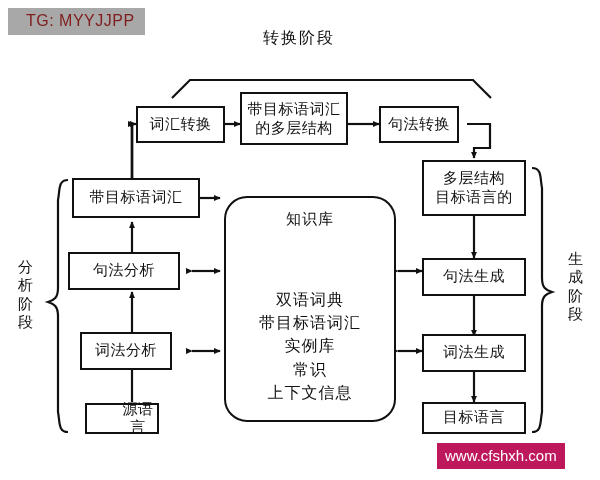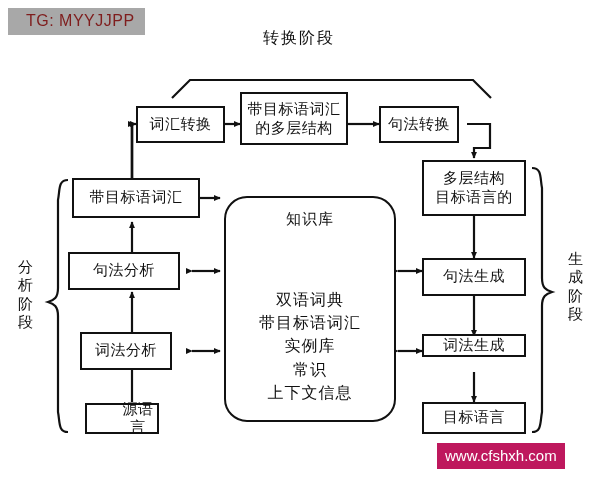--- a/index.html
+++ b/index.html
@@ -168,21 +168,21 @@
 
   <div class="nodebox two-line" style="left:422px;top:160px;width:104px;height:56px;flex-direction:column;">
     <span>多层结构</span>
     <span>目标语言的</span>
   </div>
 
   <div class="nodebox" style="left:422px;top:258px;width:104px;height:38px;">
     <span>句法生成</span>
   </div>
 
-  <div class="nodebox" style="left:422px;top:334px;width:104px;height:23px;">
+  <div class="nodebox" style="left:422px;top:334px;width:104px;height:38px;">
     <span>词法生成</span>
   </div>
 
   <div class="nodebox" style="left:422px;top:402px;width:104px;height:32px;">
     <span>目标语言</span>
   </div>
 
   <div class="nodebox" style="left:72px;top:178px;width:128px;height:40px;">
     <span>带目标语词汇</span>
   </div>

